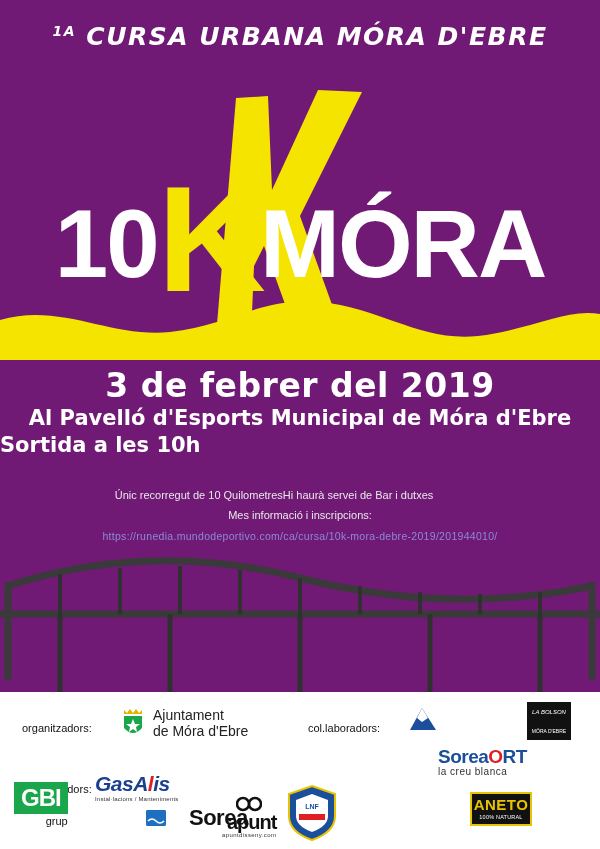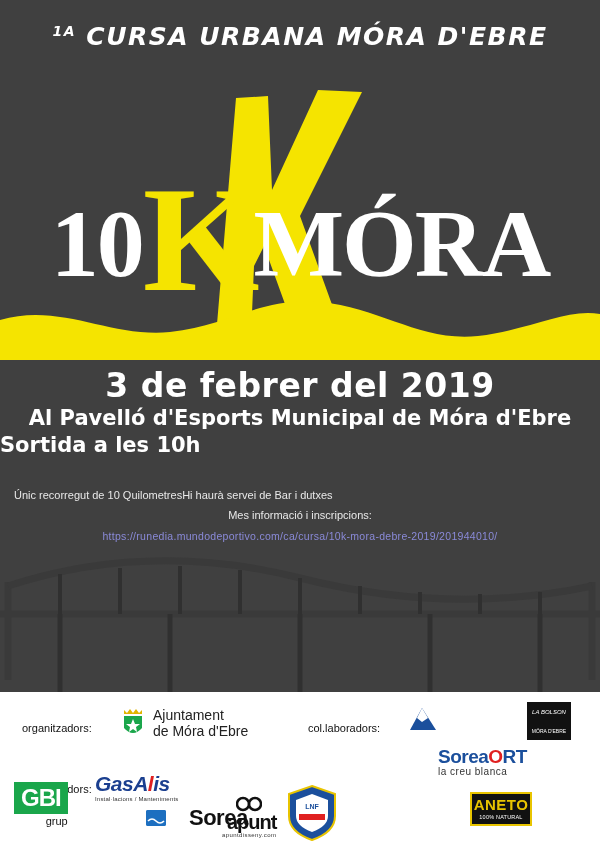--- a/index.html
+++ b/index.html
@@ -6,21 +6,21 @@
   body{
     width:600px;height:849px;
     background:#000;
     font-family:"Liberation Sans", sans-serif;
     overflow:hidden;
     position:relative;
   }
   .poster{
     position:relative;
     width:600px;height:849px;
-    background:#404040;
+    background:#701a75;
     overflow:hidden;
   }
 
   
   .top-title{
     position:absolute;
     top:22px;left:0;width:600px;
     text-align:center;
     color:#fff;
     font-family:"DejaVu Sans", sans-serif;
@@ -37,21 +37,21 @@
   .hero{
     position:absolute;
     top:70px;left:0;width:600px;height:290px;
   }
   .hero svg{display:block;}
 
   .hero-text{
     position:absolute;
     top:150px;left:0;width:600px;
     text-align:center;
-    font-family:Liberation Serif, serif;
+    font-family:Liberation Sans, sans-serif;
     font-weight:bold;
     font-size:96px;
     line-height:1;
     letter-spacing:-2px;
     white-space:nowrap;
   }
   .hero-text .w{color:#fff;}
   .hero-text .k{
     color:#f5e400;
     font-size:150px;
@@ -86,21 +86,21 @@
     text-align:left;
     color:#fff;
     font-family:"DejaVu Sans", sans-serif;
     font-weight:bold;
     font-size:21px;
   }
 
   .info-row{
     position:absolute;
     top:489px;left:0;width:548px;
-    display:flex;justify-content:flex-start;
+    display:flex;justify-content:center;
     padding:0 14px;
     box-sizing:border-box;
     color:#e8e8e8;
     font-size:11px;
   }
   .more-info{
     position:absolute;
     top:509px;left:0;width:600px;
     text-align:center;
     color:#e8e8e8;

